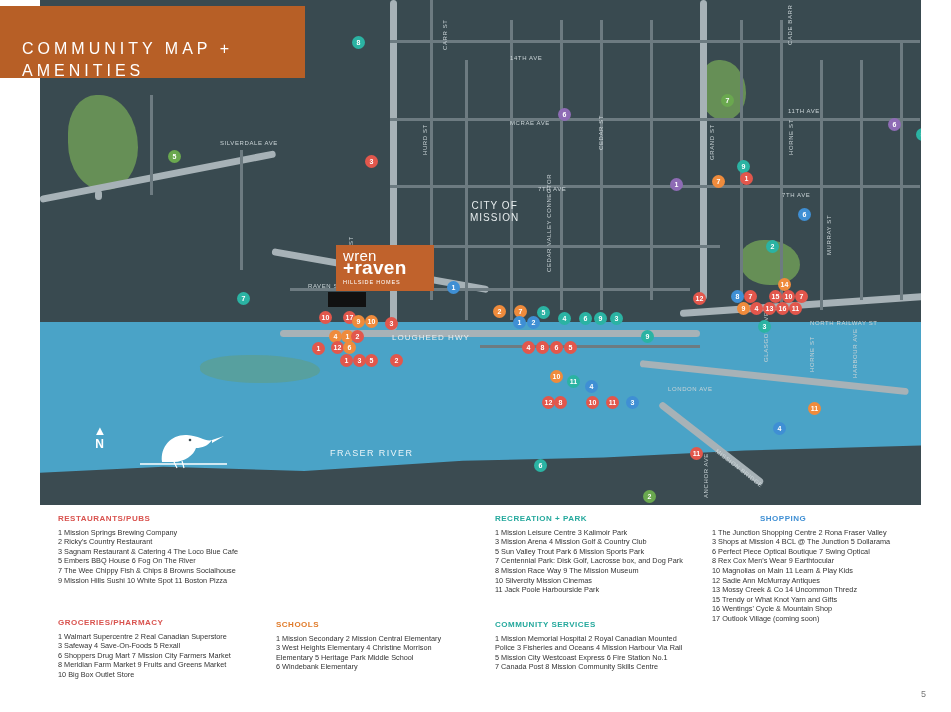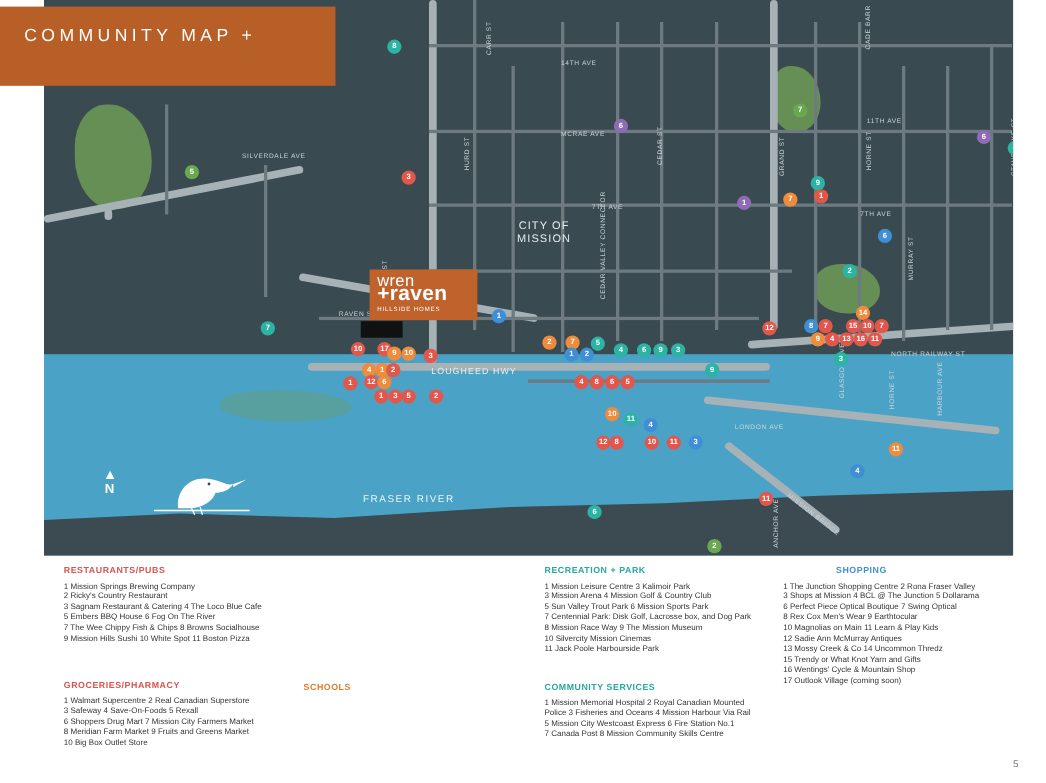--- a/index.html
+++ b/index.html
@@ -34,21 +34,21 @@
   
   .logo-box{position:absolute;left:296px;top:245px;width:98px;height:46px;background:#c0622c;color:#fff;}
   .logo-box .l1{font-size:15px;font-weight:normal;line-height:12px;padding:5px 0 0 7px;letter-spacing:.3px;}
   .logo-box .l2{font-size:19px;font-weight:bold;line-height:12px;padding:0 0 0 7px;letter-spacing:.3px;}
   .logo-box .l3{font-size:5.5px;letter-spacing:.8px;padding:5px 0 0 7px;}
   .site-block{position:absolute;left:288px;top:292px;width:38px;height:15px;background:#111;}
 
   
   .banner{position:absolute;left:0;top:6px;width:305px;height:72px;background:#b75f26;color:#fff;}
   .banner span{display:block;font-size:16px;letter-spacing:4px;line-height:22px;padding-left:22px;}
-  .banner .r1{padding-top:16px;}
+  .banner .r1{padding-top:16px;margin-top:16px;}
 
   
   .compass{position:absolute;left:45px;top:425px;color:#fff;text-align:center;width:30px;}
   .compass .arrow{font-size:13px;line-height:12px;}
   .compass .n{font-size:12px;font-weight:bold;letter-spacing:1px;}
   .bird{position:absolute;left:92px;top:424px;width:100px;height:45px;}
 
   
   .legend{position:absolute;left:40px;top:508px;width:900px;height:200px;font-size:7.3px;line-height:9.6px;}
   .col{position:absolute;}
@@ -234,20 +234,21 @@
       <div class="pin c-blue" style="left: 733px; top: 422px;">4</div>
       <div class="pin c-red" style="left: 650px; top: 447px;">11</div>
       <div class="pin c-teal" style="left: 494px; top: 459px;">6</div>
       <div class="pin c-green" style="left: 603px; top: 490px;">2</div>
       <div class="pin c-teal" style="left: 197px; top: 292px;">7</div>
     </div>
 </div>
 
 <div class="banner">
   <span class="r1">COMMUNITY MAP +</span>
+  <span>AMENITIES</span>
 </div>
 
 <div class="legend">
 
   <div class="col c1">
     <h4 class="h-red">RESTAURANTS/PUBS</h4>
     <div class="items">
       <p>1 Mission Springs Brewing Company</p>
       <p>2 Ricky's Country Restaurant</p>
       <p>3 Sagnam Restaurant &amp; Catering  4 The Loco Blue Cafe</p>
@@ -264,20 +265,26 @@
       <p>3 Safeway  4 Save-On-Foods  5 Rexall</p>
       <p>6 Shoppers Drug Mart  7 Mission City Farmers Market</p>
       <p>8 Meridian Farm Market  9 Fruits and Greens Market</p>
       <p>10 Big Box Outlet Store</p>
     </div>
   </div>
 
 
   <div class="col c2b">
     <h4 class="h-orange">SCHOOLS</h4>
+    <div class="items">
+      <p>1 Mission Secondary  2 Mission Central Elementary</p>
+      <p>3 West Heights Elementary  4 Christine Morrison</p>
+      <p>Elementary  5 Heritage Park Middle School</p>
+      <p>6 Windebank Elementary</p>
+    </div>
   </div>
 
   <div class="col c3">
     <h4 class="h-teal">RECREATION + PARK</h4>
     <div class="items">
       <p>1 Mission Leisure Centre  3 Kalimoir Park</p>
       <p>3 Mission Arena  4 Mission Golf &amp; Country Club</p>
       <p>5 Sun Valley Trout Park  6 Mission Sports Park</p>
       <p>7 Centennial Park: Disk Golf, Lacrosse box, and Dog Park</p>
       <p>8 Mission Race Way  9 The Mission Museum</p>

